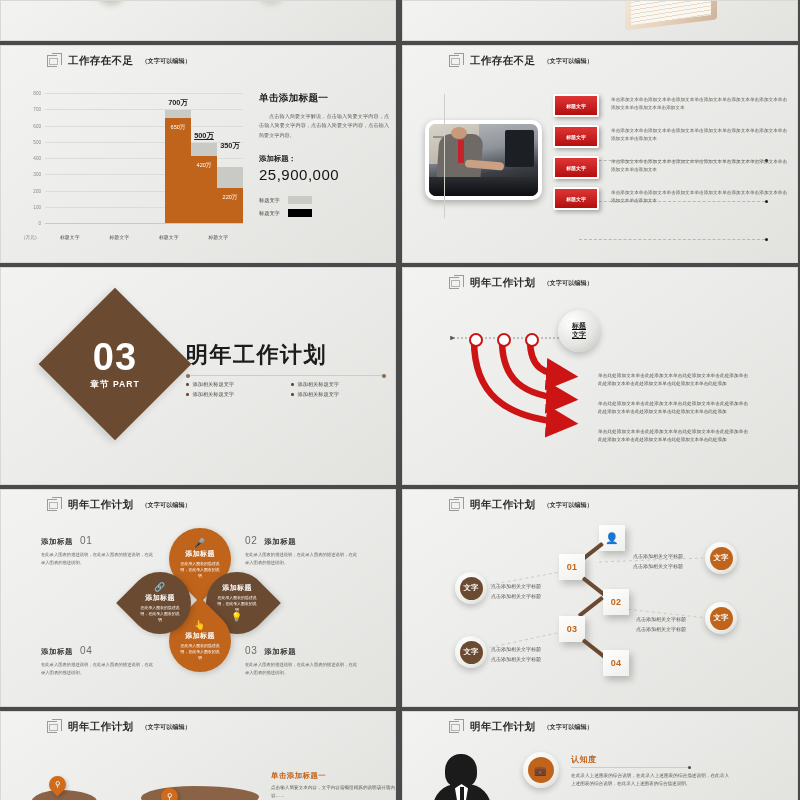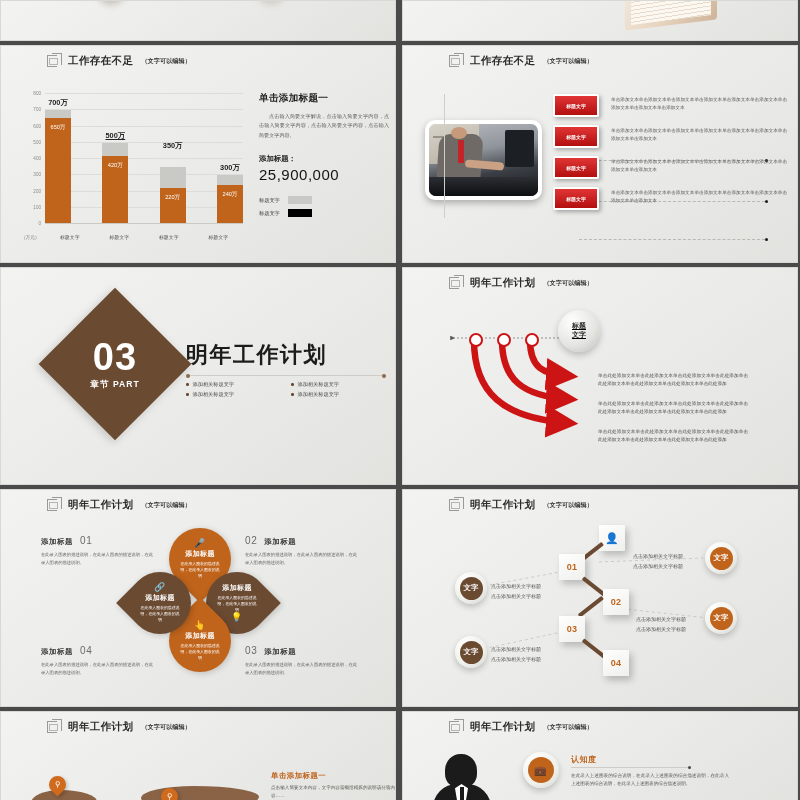--- a/index.html
+++ b/index.html
@@ -25,21 +25,21 @@
   .ssub{font-size:6.2px;font-weight:bold;color:#3a3a3a;margin-left:2px;
         font-family:"Liberation Serif","DejaVu Serif",serif;}
 
   
   .chart-wrap{position:absolute;left:14px;top:44px;width:232px;height:160px;}
   .chart-plot{position:absolute;left:30px;top:4px;right:4px;bottom:26px;}
   .gl{position:absolute;left:0;right:0;height:1px;background:#dcdcd8;}
   .ytick{position:absolute;right:calc(100% + 4px);transform:translateY(-50%);
          font-size:4.6px;color:#8a8a86;white-space:nowrap;}
   .bars{position:absolute;left:0;right:0;bottom:0;top:0;display:flex;
-        justify-content:space-between;align-items:flex-end;}
+        justify-content:flex-end;align-items:flex-end;}
   .bcol{width:26px;position:relative;height:100%;display:flex;flex-direction:column;justify-content:flex-end;}
   .btop{width:100%;background:#c9c9c5;}
   .bbot{width:100%;background:#c0641b;position:relative;}
   .blabel-top{position:absolute;left:50%;transform:translateX(-50%);
               font-size:7.4px;font-weight:bold;color:#232323;white-space:nowrap;}
   .blabel-in{position:absolute;left:50%;top:6px;transform:translateX(-50%);
              font-size:5.6px;color:#fff;white-space:nowrap;}
   .xaxis{position:absolute;left:30px;right:4px;bottom:10px;display:flex;justify-content:space-around;}
   .xtick{width:26px;text-align:center;font-size:4.9px;color:#4e4e4c;}
   .yunit{position:absolute;left:6px;bottom:10px;font-size:4.6px;color:#6d6d6a;}
@@ -250,27 +250,20 @@
                   <span class="blabel-in">420万</span>
                 </div>
               </div>
               <div class="bcol">
                 <div class="blabel-top" style="bottom: 43.75%; margin-bottom: 16px;">350万</div>
                 <div class="btop" style="height: 16.25%;"></div>
                 <div class="bbot" style="height: 27.5%;">
                   <span class="blabel-in">220万</span>
                 </div>
               </div>
-              <div class="bcol">
-                <div class="blabel-top" style="bottom: 37.5%; margin-bottom: 2px;">300万</div>
-                <div class="btop" style="height: 7.5%;"></div>
-                <div class="bbot" style="height: 30%;">
-                  <span class="blabel-in">240万</span>
-                </div>
-              </div>
             </div>
         </div>
         <div class="axisline"></div>
         <div class="xaxis" id="xaxis">
             <div class="xtick">标题文字</div>
             <div class="xtick">标题文字</div>
             <div class="xtick">标题文字</div>
             <div class="xtick">标题文字</div>
           </div>
         <div class="yunit">（万元）</div>

